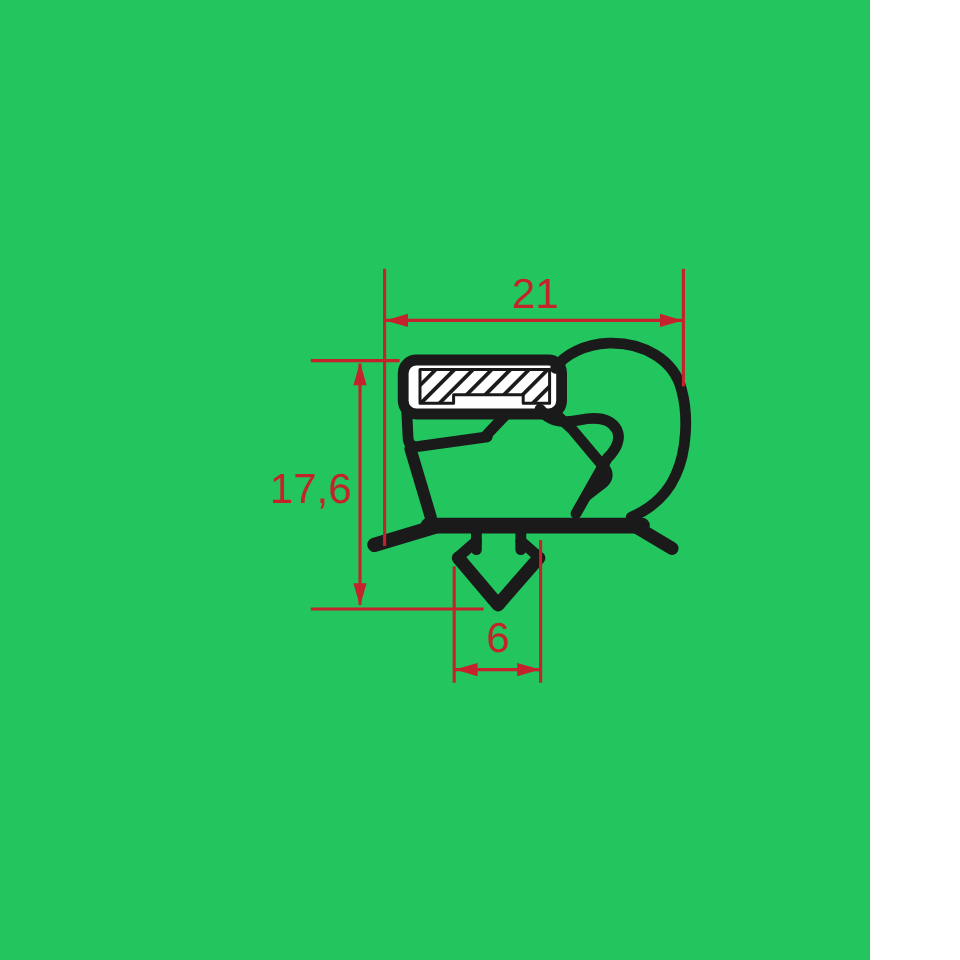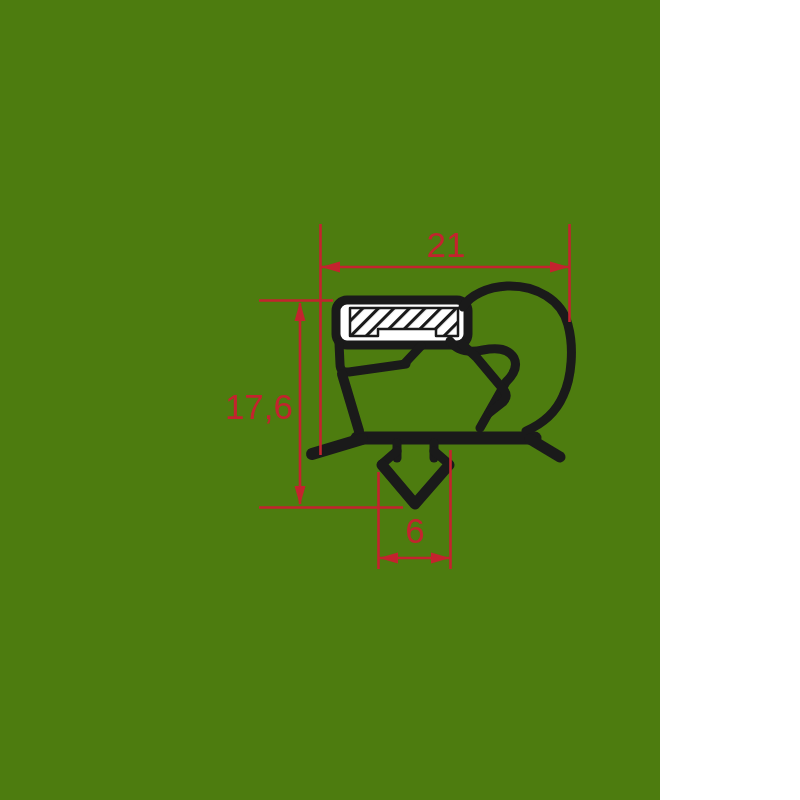--- a/index.html
+++ b/index.html
@@ -2,23 +2,23 @@
 <html><head>
 <meta charset="utf-8">
 <style>
   html, body {
     margin: 0;
     padding: 0;
     background: #ffffff;
   }
   .canvas {
     position: relative;
-    width: 660px;
+    width: 725px;
     height: 800px;
-    background: #4d7c0f;
+    background: #22c55e;
     overflow: hidden;
   }
   svg {
     display: block;
     width: 800px;
     height: 800px;
   }
   text.dim-label {
     font-family: "Liberation Sans", sans-serif;
     font-size: 35px;

